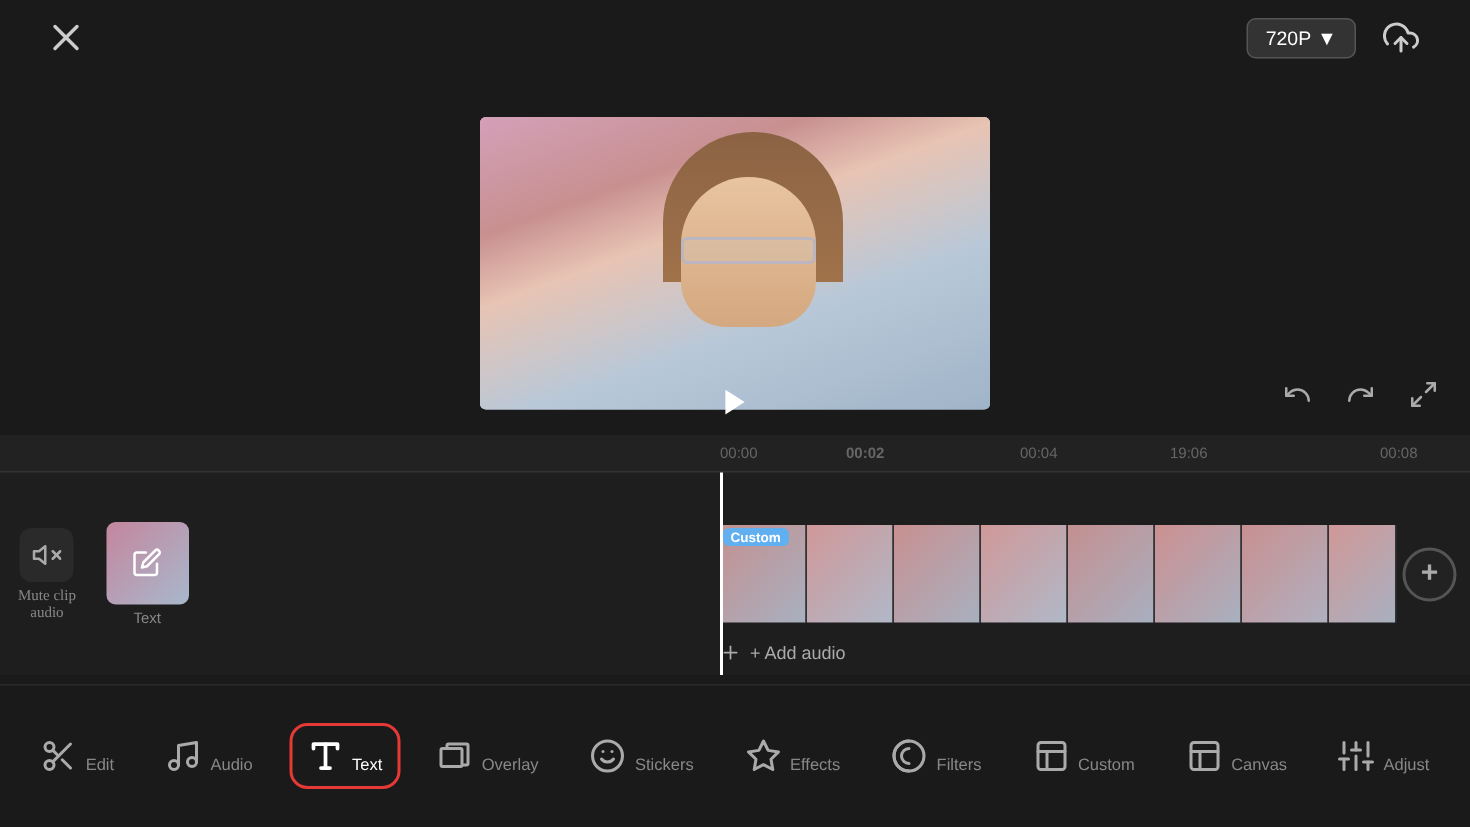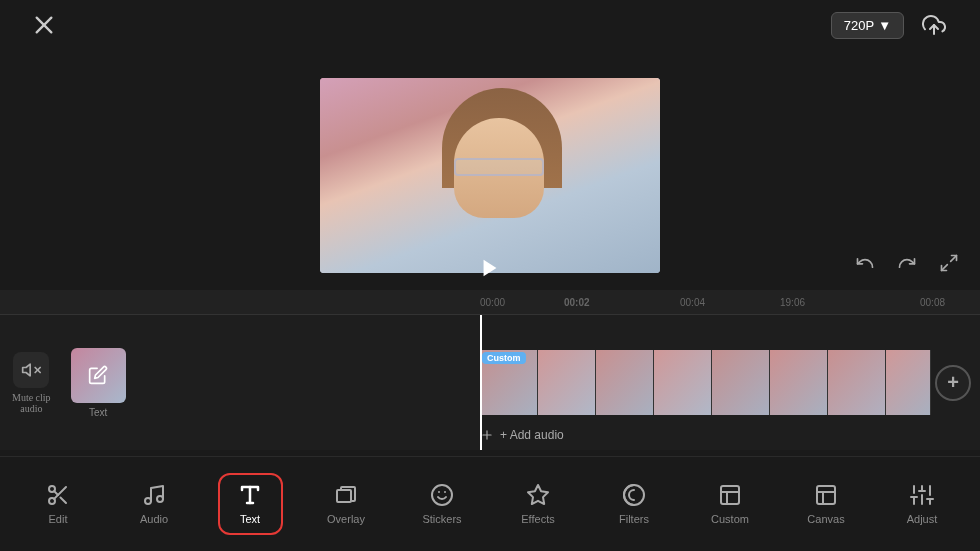--- a/index.html
+++ b/index.html
@@ -303,22 +303,22 @@
       height: 95px;
       background: #1a1a1a;
       border-top: 1px solid #2a2a2a;
       display: flex;
       align-items: center;
       justify-content: space-around;
       padding: 0 10px;
     }
     .toolbar-item {
       display: flex;
-      flex-direction: column;
-      align-items: center;
+      flex-direction: row;
+      align-items: flex-end;
       gap: 6px;
       cursor: pointer;
       padding: 8px 10px;
       border-radius: 10px;
       min-width: 65px;
     }
     .toolbar-item.active {
       border: 2px solid #e53935;
       border-radius: 12px;
     }

